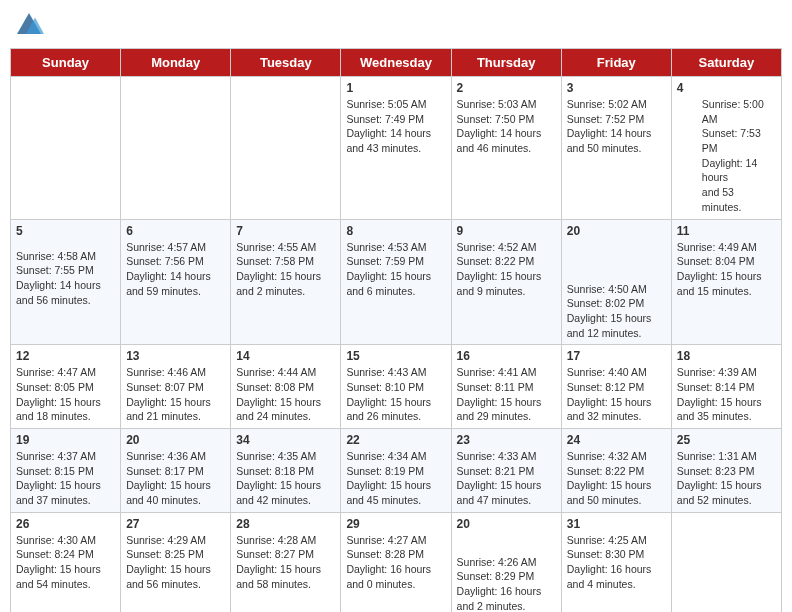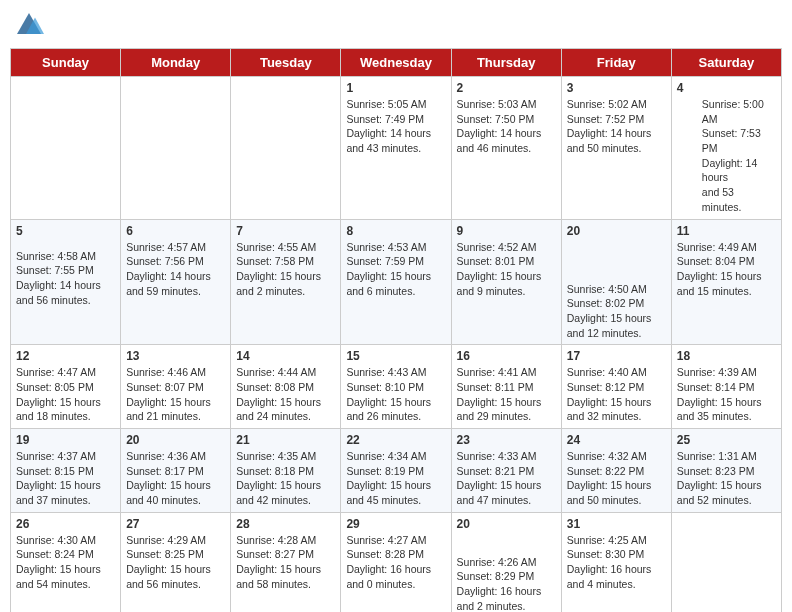--- a/index.html
+++ b/index.html
@@ -185,21 +185,21 @@
         <td>
           <div class="day-number">8</div>
           <div class="day-info" style="white-space: pre-line;">Sunrise: 4:53 AM
 Sunset: 7:59 PM
 Daylight: 15 hours
 and 6 minutes.</div>
         </td>
         <td>
           <div class="day-number">9</div>
           <div class="day-info" style="white-space: pre-line;">Sunrise: 4:52 AM
-Sunset: 8:01 PM
+Sunset: 8:22 PM
 Daylight: 15 hours
 and 9 minutes.</div>
         </td>
         <td>
           <div class="day-number">20</div>
           <div class="day-info" style="white-space: pre-line; margin-top: 44px;">Sunrise: 4:50 AM
 Sunset: 8:02 PM
 Daylight: 15 hours
 and 12 minutes.</div>
         </td>
@@ -271,21 +271,21 @@
 and 37 minutes.</div>
         </td>
         <td>
           <div class="day-number">20</div>
           <div class="day-info" style="white-space: pre-line;">Sunrise: 4:36 AM
 Sunset: 8:17 PM
 Daylight: 15 hours
 and 40 minutes.</div>
         </td>
         <td>
-          <div class="day-number">21</div>
+          <div class="day-number">34</div>
           <div class="day-info" style="white-space: pre-line;">Sunrise: 4:35 AM
 Sunset: 8:18 PM
 Daylight: 15 hours
 and 42 minutes.</div>
         </td>
         <td>
           <div class="day-number">22</div>
           <div class="day-info" style="white-space: pre-line;">Sunrise: 4:34 AM
 Sunset: 8:19 PM
 Daylight: 15 hours

